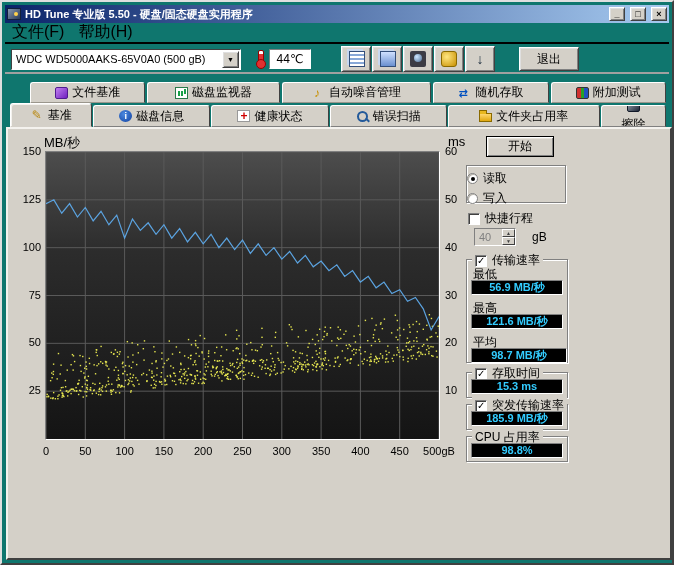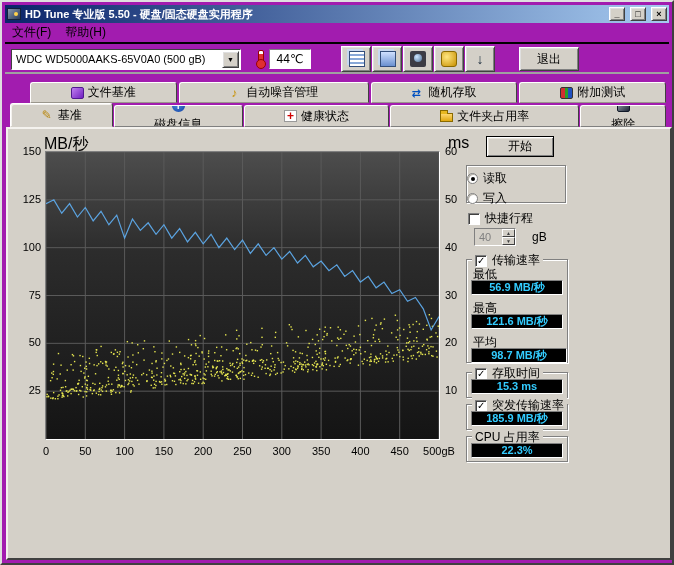--- a/index.html
+++ b/index.html
@@ -1,30 +1,30 @@
 <!DOCTYPE html>
 <html><head>
 <meta charset="utf-8">
 <style>
   *{margin:0;padding:0;box-sizing:border-box;font-family:"Liberation Sans","DejaVu Sans",sans-serif}
   html,body{background:#fff}
-  .window{position:relative;width:674px;height:565px;background:#a21caf;
+  .window{position:relative;width:674px;height:565px;background:#0f766e;
     border:2px solid;border-color:#dfdfdf #404040 #404040 #dfdfdf;overflow:hidden}
   
   .titlebar{position:absolute;left:3px;top:3px;right:3px;height:18px;
     background:linear-gradient(90deg,#0a246a,#a6caf0);display:flex;align-items:center;
     padding:0 2px;color:#fff;font-weight:bold;font-size:11px;gap:4px}
   .appicon{width:14px;height:12px;background:linear-gradient(135deg,#8898b0,#2a3a58);border:1px solid #12203a;position:relative;flex:none}
   .appicon::after{content:"";position:absolute;right:2px;top:3px;width:4px;height:4px;border-radius:50%;background:#ffd24d}
   .titletext{flex:1;white-space:nowrap;overflow:hidden}
   .wbtn{width:16px;height:14px;background:#d4d0c8;border:1px solid;border-color:#fff #404040 #404040 #fff;
     box-shadow:inset 1px 1px 0 #dfdfdf,inset -1px -1px 0 #808080;color:#000;font-size:9px;line-height:12px;
     text-align:center;font-weight:bold;margin-left:1px}
   
-  .menubar{position:absolute;left:3px;top:21px;right:3px;height:19px;display:flex;align-items:center;font-size:12px}
+  .menubar{position:absolute;left:3px;top:21px;right:3px;height:19px;display:flex;align-items:center;font-size:16px}
   .menu-item{padding:2px 7px}
   
   .toolbar{position:absolute;left:3px;top:40px;right:3px;height:32px;display:flex;align-items:center;
     border-top:2px solid #000000;box-shadow:0 -2px 0 #a0a0a0 inset;padding-left:6px}
   .combo{display:flex;align-items:center;width:230px;height:21px;background:#fff;
     border:1px solid;border-color:#404040 #fff #fff #404040;font-size:11px;padding-left:4px}
   .combo .combo-text{flex:1;white-space:nowrap;overflow:hidden}
   .dropbtn{width:17px;height:17px;margin-right:1px;background:#d4d0c8;border:1px solid;border-color:#fff #404040 #404040 #fff;
     box-shadow:inset 1px 1px 0 #dfdfdf,inset -1px -1px 0 #808080;font-size:7px;line-height:15px;text-align:center;color:#000}
   .tempwrap{display:flex;align-items:center;margin-left:14px}
@@ -70,21 +70,21 @@
   .ic-health::after{content:"+";color:#d00000;font-weight:bold;font-size:12px;position:absolute;left:0;right:0;top:-1px;text-align:center;line-height:13px}
   .ic-error-scan::before{content:"";position:absolute;left:1px;top:1px;width:7px;height:7px;border:2px solid #245a9a;border-radius:50%}
   .ic-error-scan::after{content:"";position:absolute;left:9px;top:9px;width:5px;height:2px;background:#245a9a;transform:rotate(45deg)}
   .ic-folder-usage{background:linear-gradient(#ffd76e,#e0a810);border:1px solid #8a6a00;height:9px;margin-top:3px}
   .ic-folder-usage::before{content:"";position:absolute;left:-1px;top:-4px;width:6px;height:3px;background:#e8b820;border:1px solid #8a6a00;border-bottom:none}
   .ic-erase{background:linear-gradient(135deg,#9aa4b0,#202838);border:1px solid #101828;border-radius:2px}
   
   .content{position:absolute;left:4px;top:125px;width:666px;height:433px;
     border:2px solid;border-color:#f4f2ee #404040 #404040 #f4f2ee;background:#d4d0c8}
   .chart-region{position:absolute;left:0;top:0;width:455px;height:100%}
-  .axis-unit{position:absolute;font-size:16px;color:#000}
+  .axis-unit{position:absolute;font-size:13px;color:#000}
   .plotwrap{position:absolute;left:37px;top:22px;width:395px;height:289px;
     border:1px solid;border-color:#808080 #fff #fff #808080;background:#1a1a1a}
   .plotwrap svg{display:block;width:393px;height:287px}
   .ticklbl{position:absolute;font-size:11px;color:#000;white-space:nowrap}
   
   .side{position:absolute;left:452px;top:0;width:210px;height:429px;font-size:12px}
   .startbtn{position:absolute;left:26px;top:7px;width:68px;height:21px;background:#d4d0c8;
     border:1px solid #000;box-shadow:inset 1px 1px 0 #fff,inset -1px -1px 0 #808080,inset 2px 2px 0 #e8e4dc;
     font-size:12px;text-align:center;line-height:19px}
   .grp{position:absolute;border:1px solid #808080;box-shadow:inset 1px 1px 0 #fff,1px 1px 0 #fff}
@@ -151,45 +151,53 @@
       </div>
     <div class="exitbtn">退出</div>
   </div>
 
   <div class="tabs-area">
     <div class="tabrow" id="tabrow1">
         <div class="tab" style="flex-grow: 7;">
           <span class="ic ic-file-benchmark"></span>
           <span>文件基准</span>
         </div>
+        <div class="tab" style="flex-grow: 8;">
+          <span class="ic ic-disk-monitor"></span>
+          <span>磁盘监视器</span>
+        </div>
         <div class="tab" style="flex-grow: 9;">
           <span class="ic ic-acoustic-management"></span>
           <span>自动噪音管理</span>
         </div>
         <div class="tab" style="flex-grow: 7;">
           <span class="ic ic-random-access"></span>
           <span>随机存取</span>
         </div>
         <div class="tab" style="flex-grow: 7;">
           <span class="ic ic-extra-tests"></span>
           <span>附加测试</span>
         </div>
       </div>
     <div class="tabrow" id="tabrow2">
         <div class="tab active" style="flex-grow: 5;">
           <span class="ic ic-benchmark"></span>
           <span>基准</span>
         </div>
-        <div class="tab" style="flex-grow: 7; flex-direction: column;">
+        <div class="tab" style="flex-grow: 7;">
           <span class="ic ic-disk-info"></span>
           <span>磁盘信息</span>
         </div>
         <div class="tab" style="flex-grow: 7;">
           <span class="ic ic-health"></span>
           <span>健康状态</span>
+        </div>
+        <div class="tab" style="flex-grow: 7;">
+          <span class="ic ic-error-scan"></span>
+          <span>错误扫描</span>
         </div>
         <div class="tab" style="flex-grow: 9;">
           <span class="ic ic-folder-usage"></span>
           <span>文件夹占用率</span>
         </div>
         <div class="tab" style="flex-grow: 5; flex-direction: column;">
           <span class="ic ic-erase"></span>
           <span>擦除</span>
         </div>
       </div>
@@ -1060,18 +1068,18 @@
           <span class="cb checked"></span>
           <span>突发传输速率</span>
         </div>
         <div class="lcd" style="left: 4px; top: 6px; width: 92px; color: rgb(51, 204, 255);">185.9 MB/秒</div>
       </div>
 
       <div class="grp" style="left:6px;top:307px;width:102px;height:26px">
         <div class="cap">
           <span>CPU 占用率</span>
         </div>
-        <div class="lcd" style="left: 4px; top: 6px; width: 92px; color: rgb(51, 204, 255);">22.3%</div>
+        <div class="lcd" style="left: 4px; top: 6px; width: 92px; color: rgb(51, 204, 255);">98.8%</div>
       </div>
 
     </div>
   </div>
 </div>
 
 </body></html>

